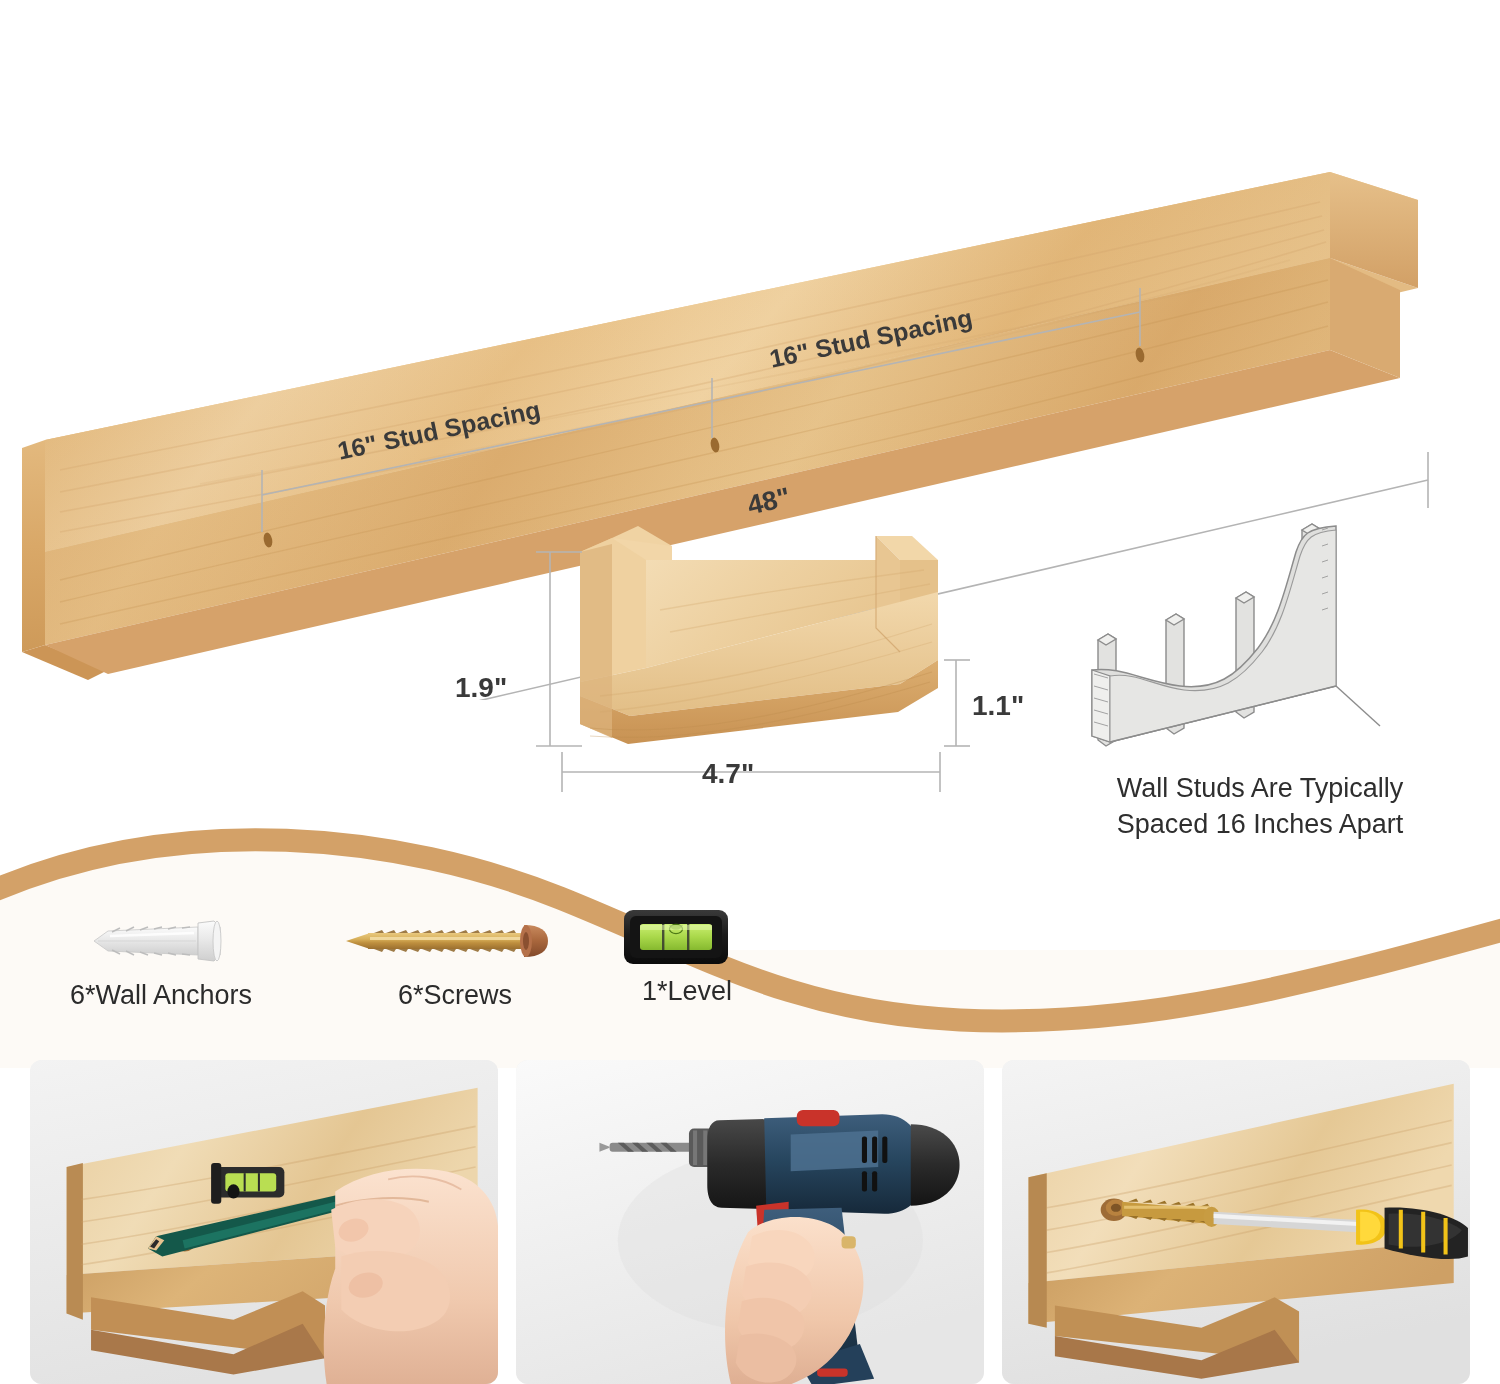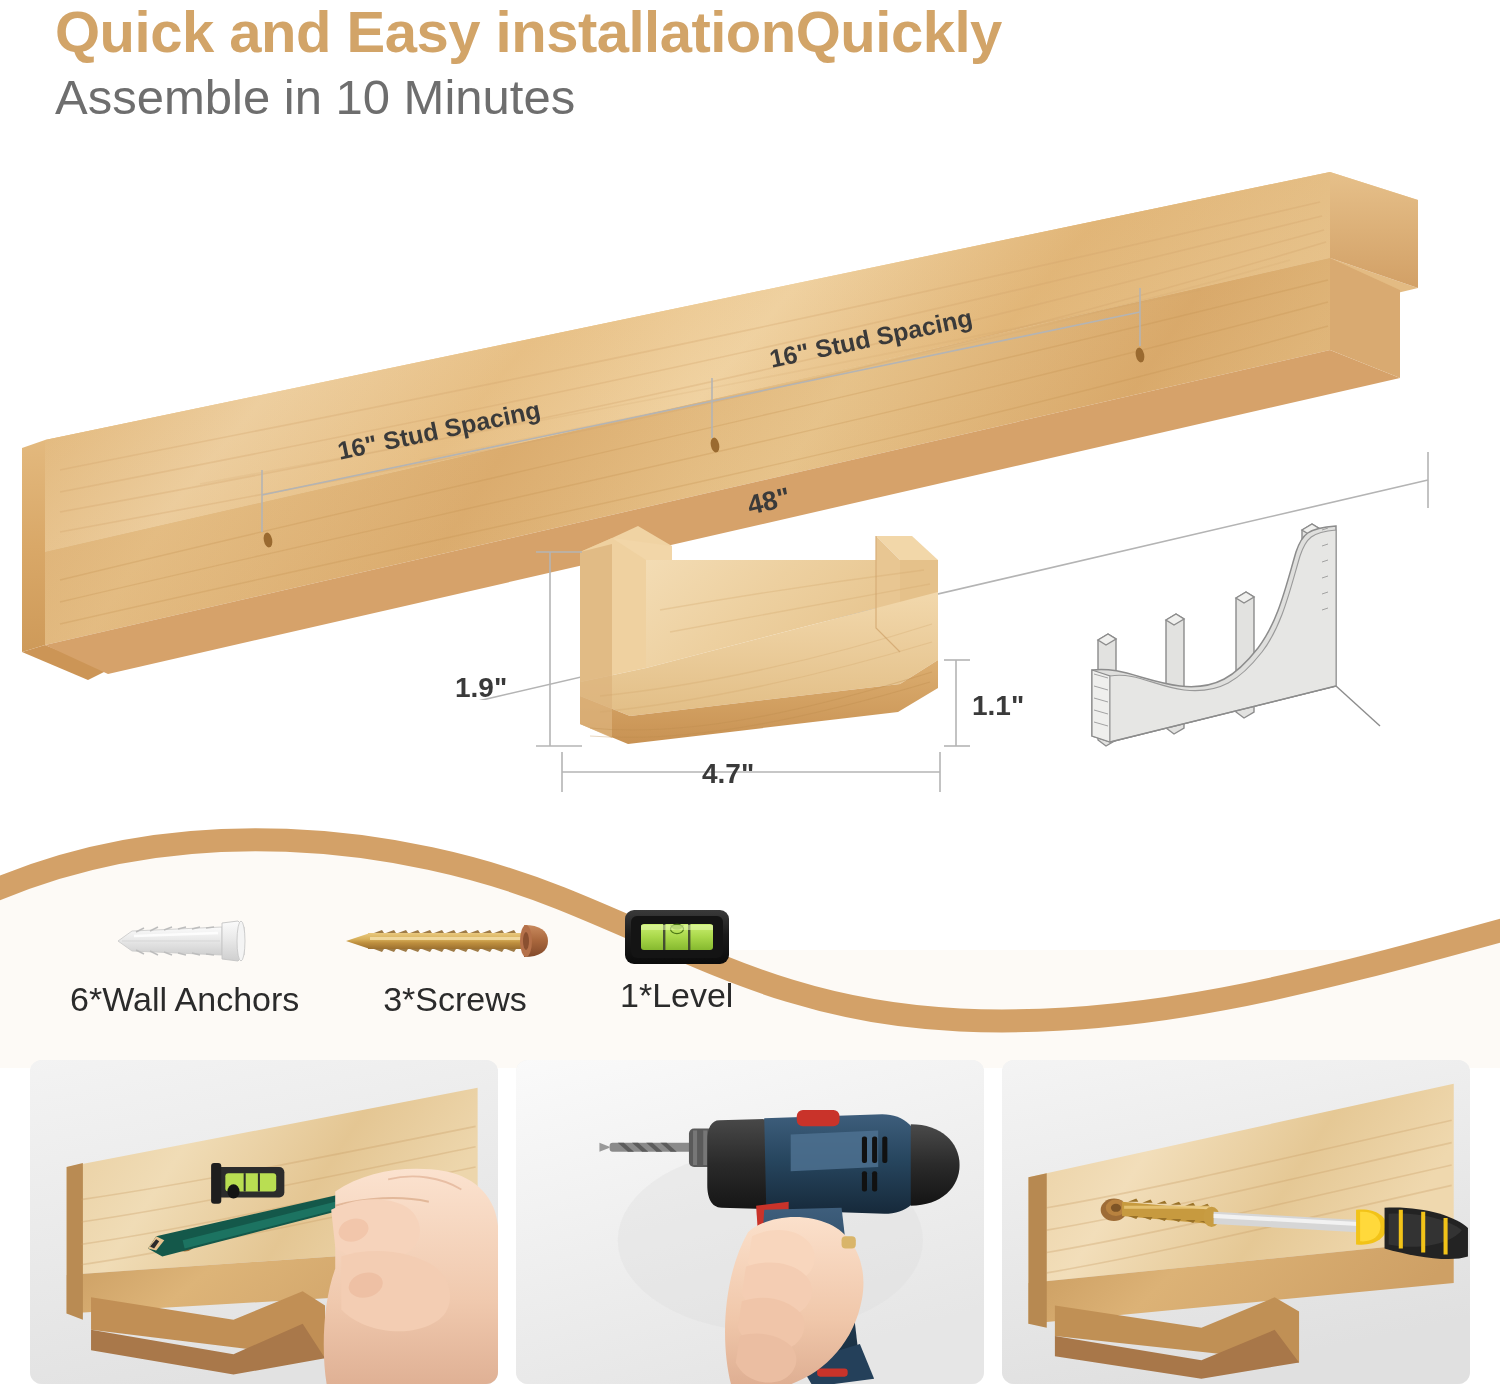--- a/index.html
+++ b/index.html
@@ -45,43 +45,39 @@
   .wave-wrap { position:absolute; left:0; top:826px; width:1500px; height:240px; }
   .cream-band {
     position:absolute; left:0; top:950px; width:1500px; height:118px;
     background:#FDFAF6;
   }
 
   
   .acc-row { position:absolute; left:0; top:900px; width:820px; height:130px; }
   .acc { position:absolute; text-align:center; }
   .acc-label {
-    font-size:34px; color:#2b2b2b; margin-top:8px; white-space:nowrap;
+    font-size:27px; color:#2b2b2b; margin-top:8px; white-space:nowrap;
     font-family:"Liberation Sans", sans-serif;
   }
   .acc-art { height:62px; display:flex; align-items:center; justify-content:center; }
 
   
   .photos { position:absolute; left:0; top:1060px; width:1500px; height:324px;
             display:flex; gap:18px; padding:0 30px; }
   .photo {
     flex:1; border-radius:12px; overflow:hidden; position:relative;
     background:#efefef;
   }
   .photo svg { display:block; width:100%; height:100%; }
 </style>
 </head>
 <body>
 
 <div id="stage">
 
-  <div class="heading-block">
-    <div class="h-line1">Quick and Easy installationQuickly</div>
-    <div class="h-line2">Assemble in 10 Minutes</div>
-  </div>
 
   <div class="hero">
     <svg viewBox="0 0 1500 560" width="1500" height="560">
       <defs>
         <linearGradient id="woodTop" x1="0" y1="0" x2="1" y2="0">
           <stop offset="0%" stop-color="#E8BE84"></stop>
           <stop offset="18%" stop-color="#F2D3A2"></stop>
           <stop offset="38%" stop-color="#EBC68E"></stop>
           <stop offset="58%" stop-color="#F3D6A6"></stop>
           <stop offset="78%" stop-color="#E6BC80"></stop>
@@ -308,20 +304,24 @@
           <path d="M272,72 L278,70"></path>
             <path d="M272,88 L278,86"></path>
           <path d="M272,104 L278,102"></path>
             <path d="M272,120 L278,118"></path>
         </g>
       </g>
 
       <path d="M286,196 L330,236" stroke="#8c8c8c" stroke-width="1.4" fill="none"></path>
       <path d="M60,252 L286,196" stroke="#8c8c8c" stroke-width="1.3" fill="none"></path>
     </svg>
+  </div>
+  <div class="studcap">
+    <div>Wall Studs Are Typically</div>
+    <div>Spaced 16 Inches Apart</div>
   </div>
 
   <div class="cream-band"></div>
   <div class="wave-wrap">
     <svg viewBox="0 0 1500 240" width="1500" height="240" preserveAspectRatio="none">
 
       <path d="M0,64 C 180,-14 400,10 560,74 C 700,130 790,188 960,196
                C 1140,204 1300,162 1500,104 L1500,240 L0,240 Z" fill="#FDFAF6"></path>
 
       <path d="M-10,66 C 180,-16 400,8 560,72 C 700,128 790,186 960,194
@@ -418,21 +418,21 @@
               <path d="M166,32 L174,35 L176,32 Z"></path>
           </g>
 
           <rect x="30" y="20" width="154" height="3" fill="#F2DCA4" opacity="0.9"></rect>
 
           <path d="M184,8 C 200,8 208,14 208,24 C 208,34 200,40 184,40 Z" fill="url(#headGrad)"></path>
           <ellipse cx="186" cy="24" rx="6" ry="16" fill="#B5714A"></ellipse>
           <ellipse cx="186" cy="24" rx="3" ry="9" fill="#8A5030"></ellipse>
         </svg>
       </div>
-      <div class="acc-label">3*Screws</div>
+      <div class="acc-label">6*Screws</div>
     </div>
 
     <div class="acc" style="left:620px; top:6px;text-align:right;">
       <div class="acc-art">
         <svg viewBox="0 0 112 74" width="112" height="74">
           <defs>
             <linearGradient id="lvlBody" x1="0" y1="0" x2="0" y2="1">
               <stop offset="0%" stop-color="#3A3A3A"></stop>
               <stop offset="45%" stop-color="#1B1B1B"></stop>
               <stop offset="100%" stop-color="#0B0B0B"></stop>

